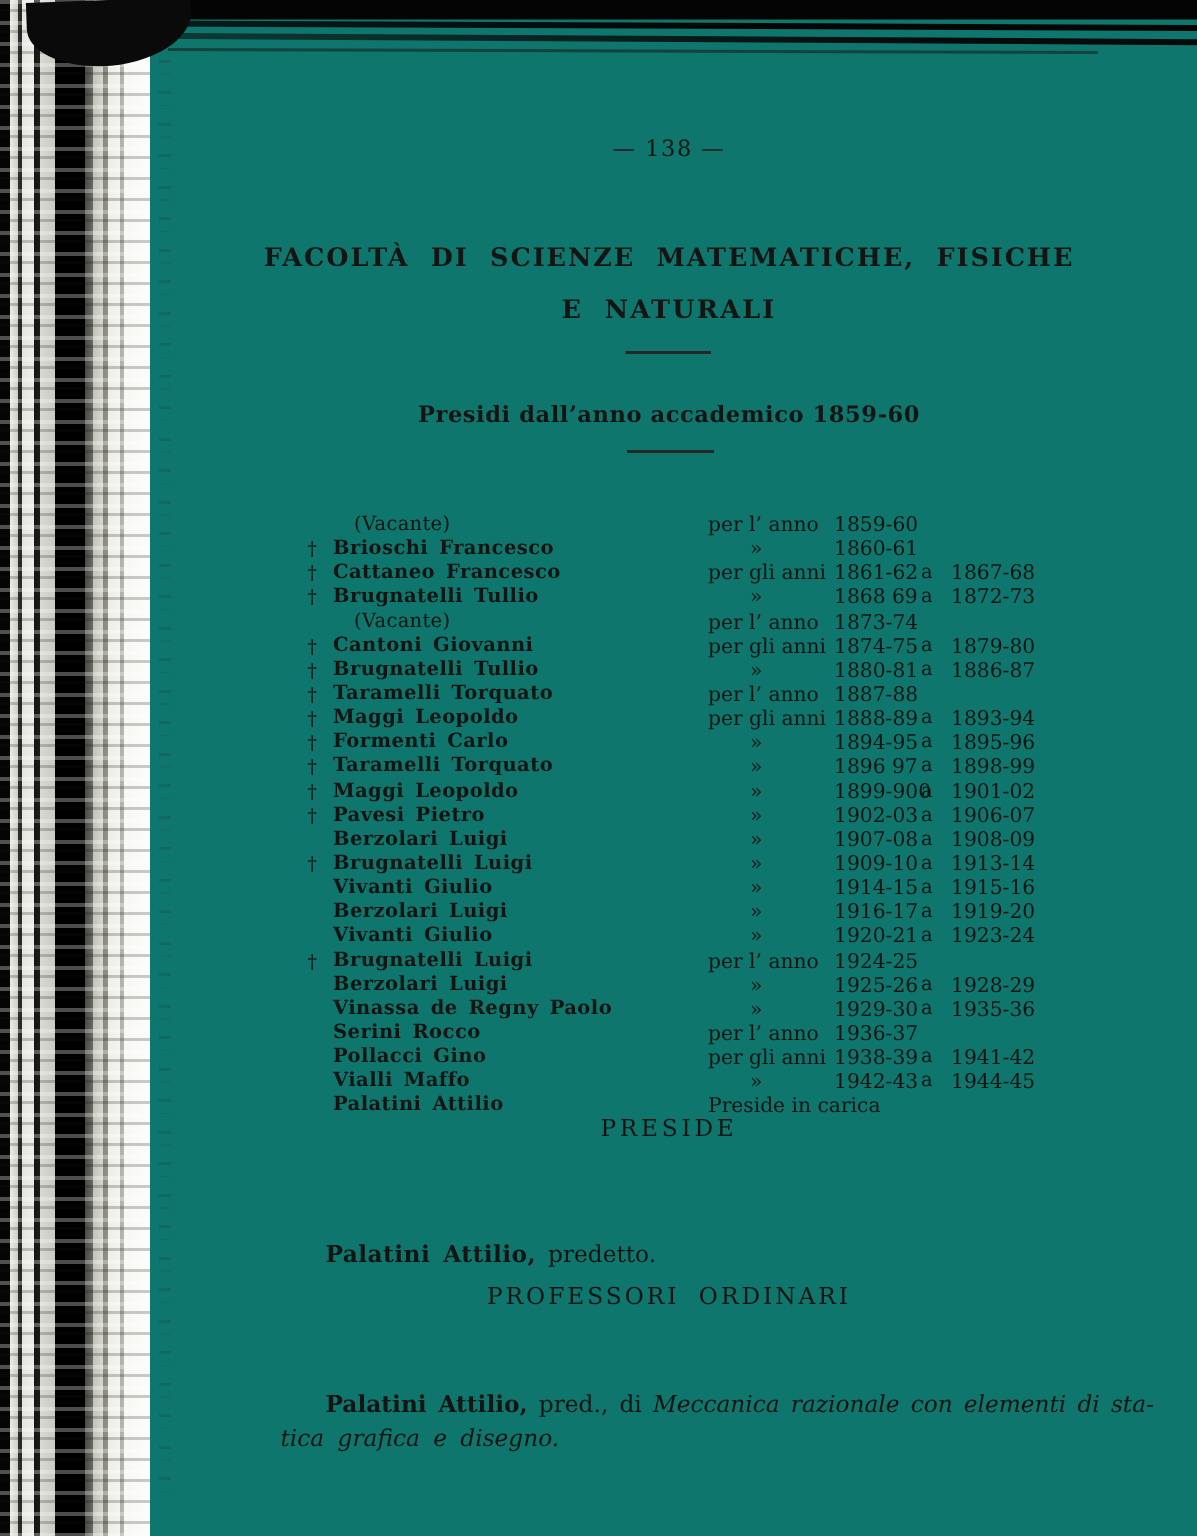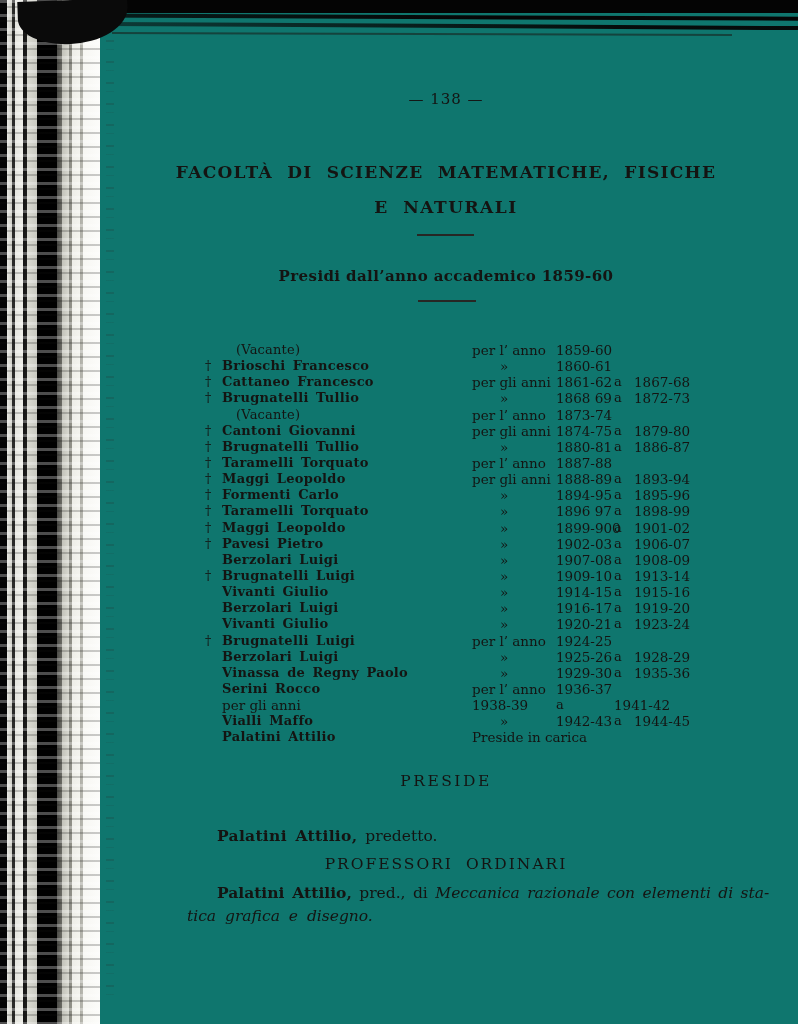--- a/index.html
+++ b/index.html
@@ -74,25 +74,25 @@
   .row{display:grid;grid-template-columns:17px 250px 84px 58px 20px 91px;
        height:16.15px;line-height:16.15px;white-space:nowrap;}
   .c-dag{font-size:12.5px;}
   .c-name{font-weight:bold;font-size:13px;letter-spacing:.3px;word-spacing:2.5px;}
   .c-name.vacant{font-weight:normal;padding-left:14px;letter-spacing:.2px;}
   .c-phrase{font-size:13.5px;}
   .c-phrase.ditto{padding-left:28px;}
   .c-y1,.c-y2{font-size:13.5px;}
   .c-a{font-size:13px;}
   
-  .h-preside{top:772px;font-size:15.5px;letter-spacing:2.5px;word-spacing:4px;}
+  .h-preside{top:743px;font-size:15.5px;letter-spacing:2.5px;word-spacing:4px;}
   .h-ordinari{top:855px;font-size:15.5px;letter-spacing:2px;word-spacing:6px;}
   .entry-preside{position:absolute;left:217px;top:810px;font-size:15.5px;word-spacing:3px;text-align:right;}
   .entry-preside b{letter-spacing:.3px;}
-  .prof-para{position:absolute;left:187px;top:881px;width:540px;font-size:15.5px;line-height:23px;}
+  .prof-para{position:absolute;left:187px;top:924px;width:540px;font-size:15.5px;line-height:23px;}
   .prof-line1{padding-left:30px;word-spacing:2.5px;white-space:nowrap;}
   .prof-line2{word-spacing:4px;}
   .prof-para i,.prof-line2 i{font-style:italic;}
   b{font-weight:bold;}
 </style>
 </head>
 <body>
 
 <div class="scan">
 
@@ -284,20 +284,21 @@
       <div class="row">
         <span class="c-dag"></span>
         <span class="c-name">Serini Rocco</span>
         <span class="c-phrase">per l’ anno</span>
         <span class="c-y1">1936-37</span>
         <span class="c-a"></span>
         <span class="c-y2"></span>
       </div>
       <div class="row">
         <span class="c-dag"></span>
+        <span class="c-name">Pollacci Gino</span>
         <span class="c-phrase">per gli anni</span>
         <span class="c-y1">1938-39</span>
         <span class="c-a">a</span>
         <span class="c-y2">1941-42</span>
       </div>
       <div class="row">
         <span class="c-dag"></span>
         <span class="c-name">Vialli Maffo</span>
         <span class="c-phrase ditto">»</span>
         <span class="c-y1">1942-43</span>

